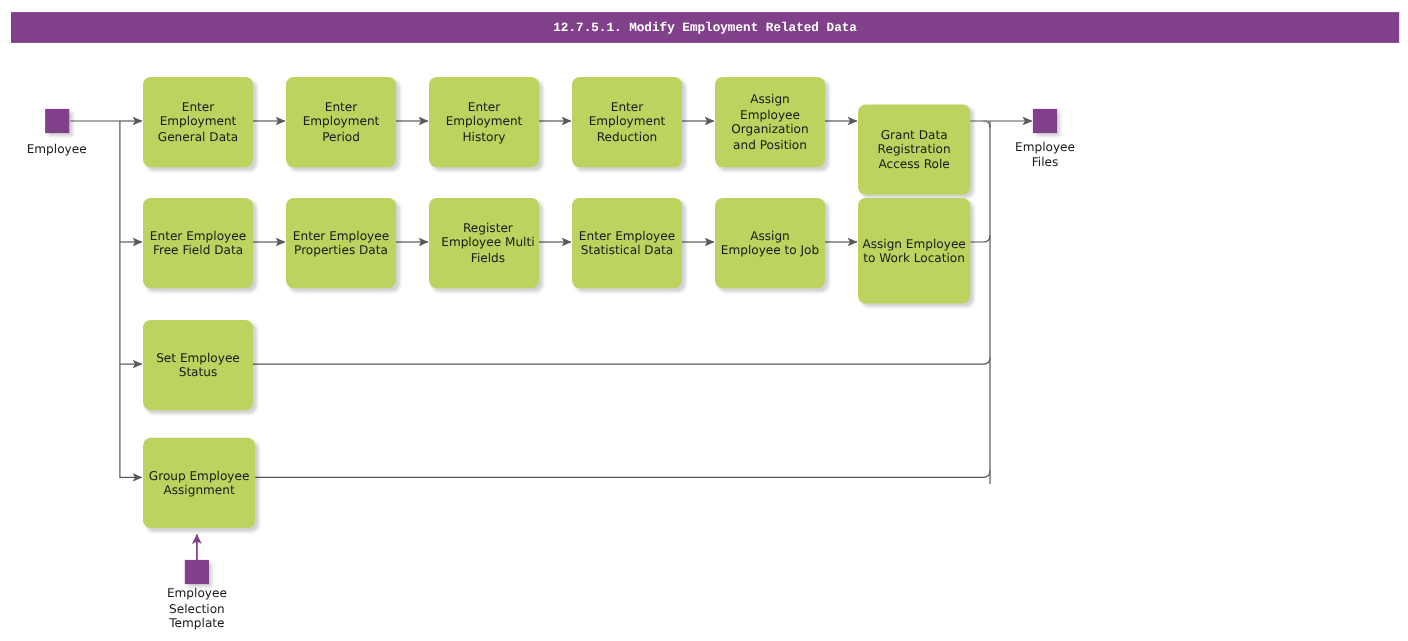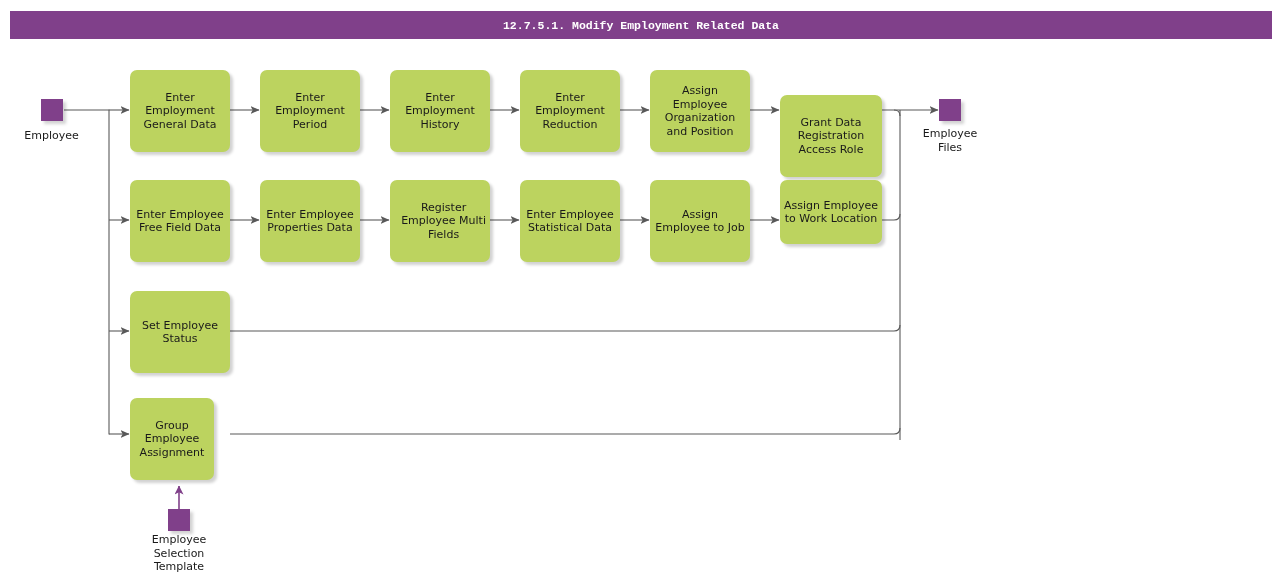--- a/index.html
+++ b/index.html
@@ -205,28 +205,28 @@
 Fields</span>
   </div>
   <div class="proc" style="left:520px; top:180px; width:100px; height:82px;">
     <span class="label">Enter Employee
 Statistical Data</span>
   </div>
   <div class="proc" style="left:650px; top:180px; width:100px; height:82px;">
     <span class="label">Assign
 Employee to Job</span>
   </div>
-  <div class="proc" style="left:780px; top:180px; width:102px; height:64px;">
+  <div class="proc" style="left:780px; top:180px; width:102px; height:96px;">
     <span class="label">Assign Employee
 to Work Location</span>
   </div>
 
   <div class="proc" style="left:130px; top:291px; width:100px; height:82px;align-items:center;">
     <span class="label">Set Employee
 Status</span>
   </div>
 
-  <div class="proc" style="left:130px; top:398px; width:84px; height:82px;justify-content:center;">
+  <div class="proc" style="left:130px; top:398px; width:102px; height:82px;justify-content:center;">
     <span class="label">Group Employee
 Assignment</span>
   </div>
 
 </div>
 
 </body></html>

